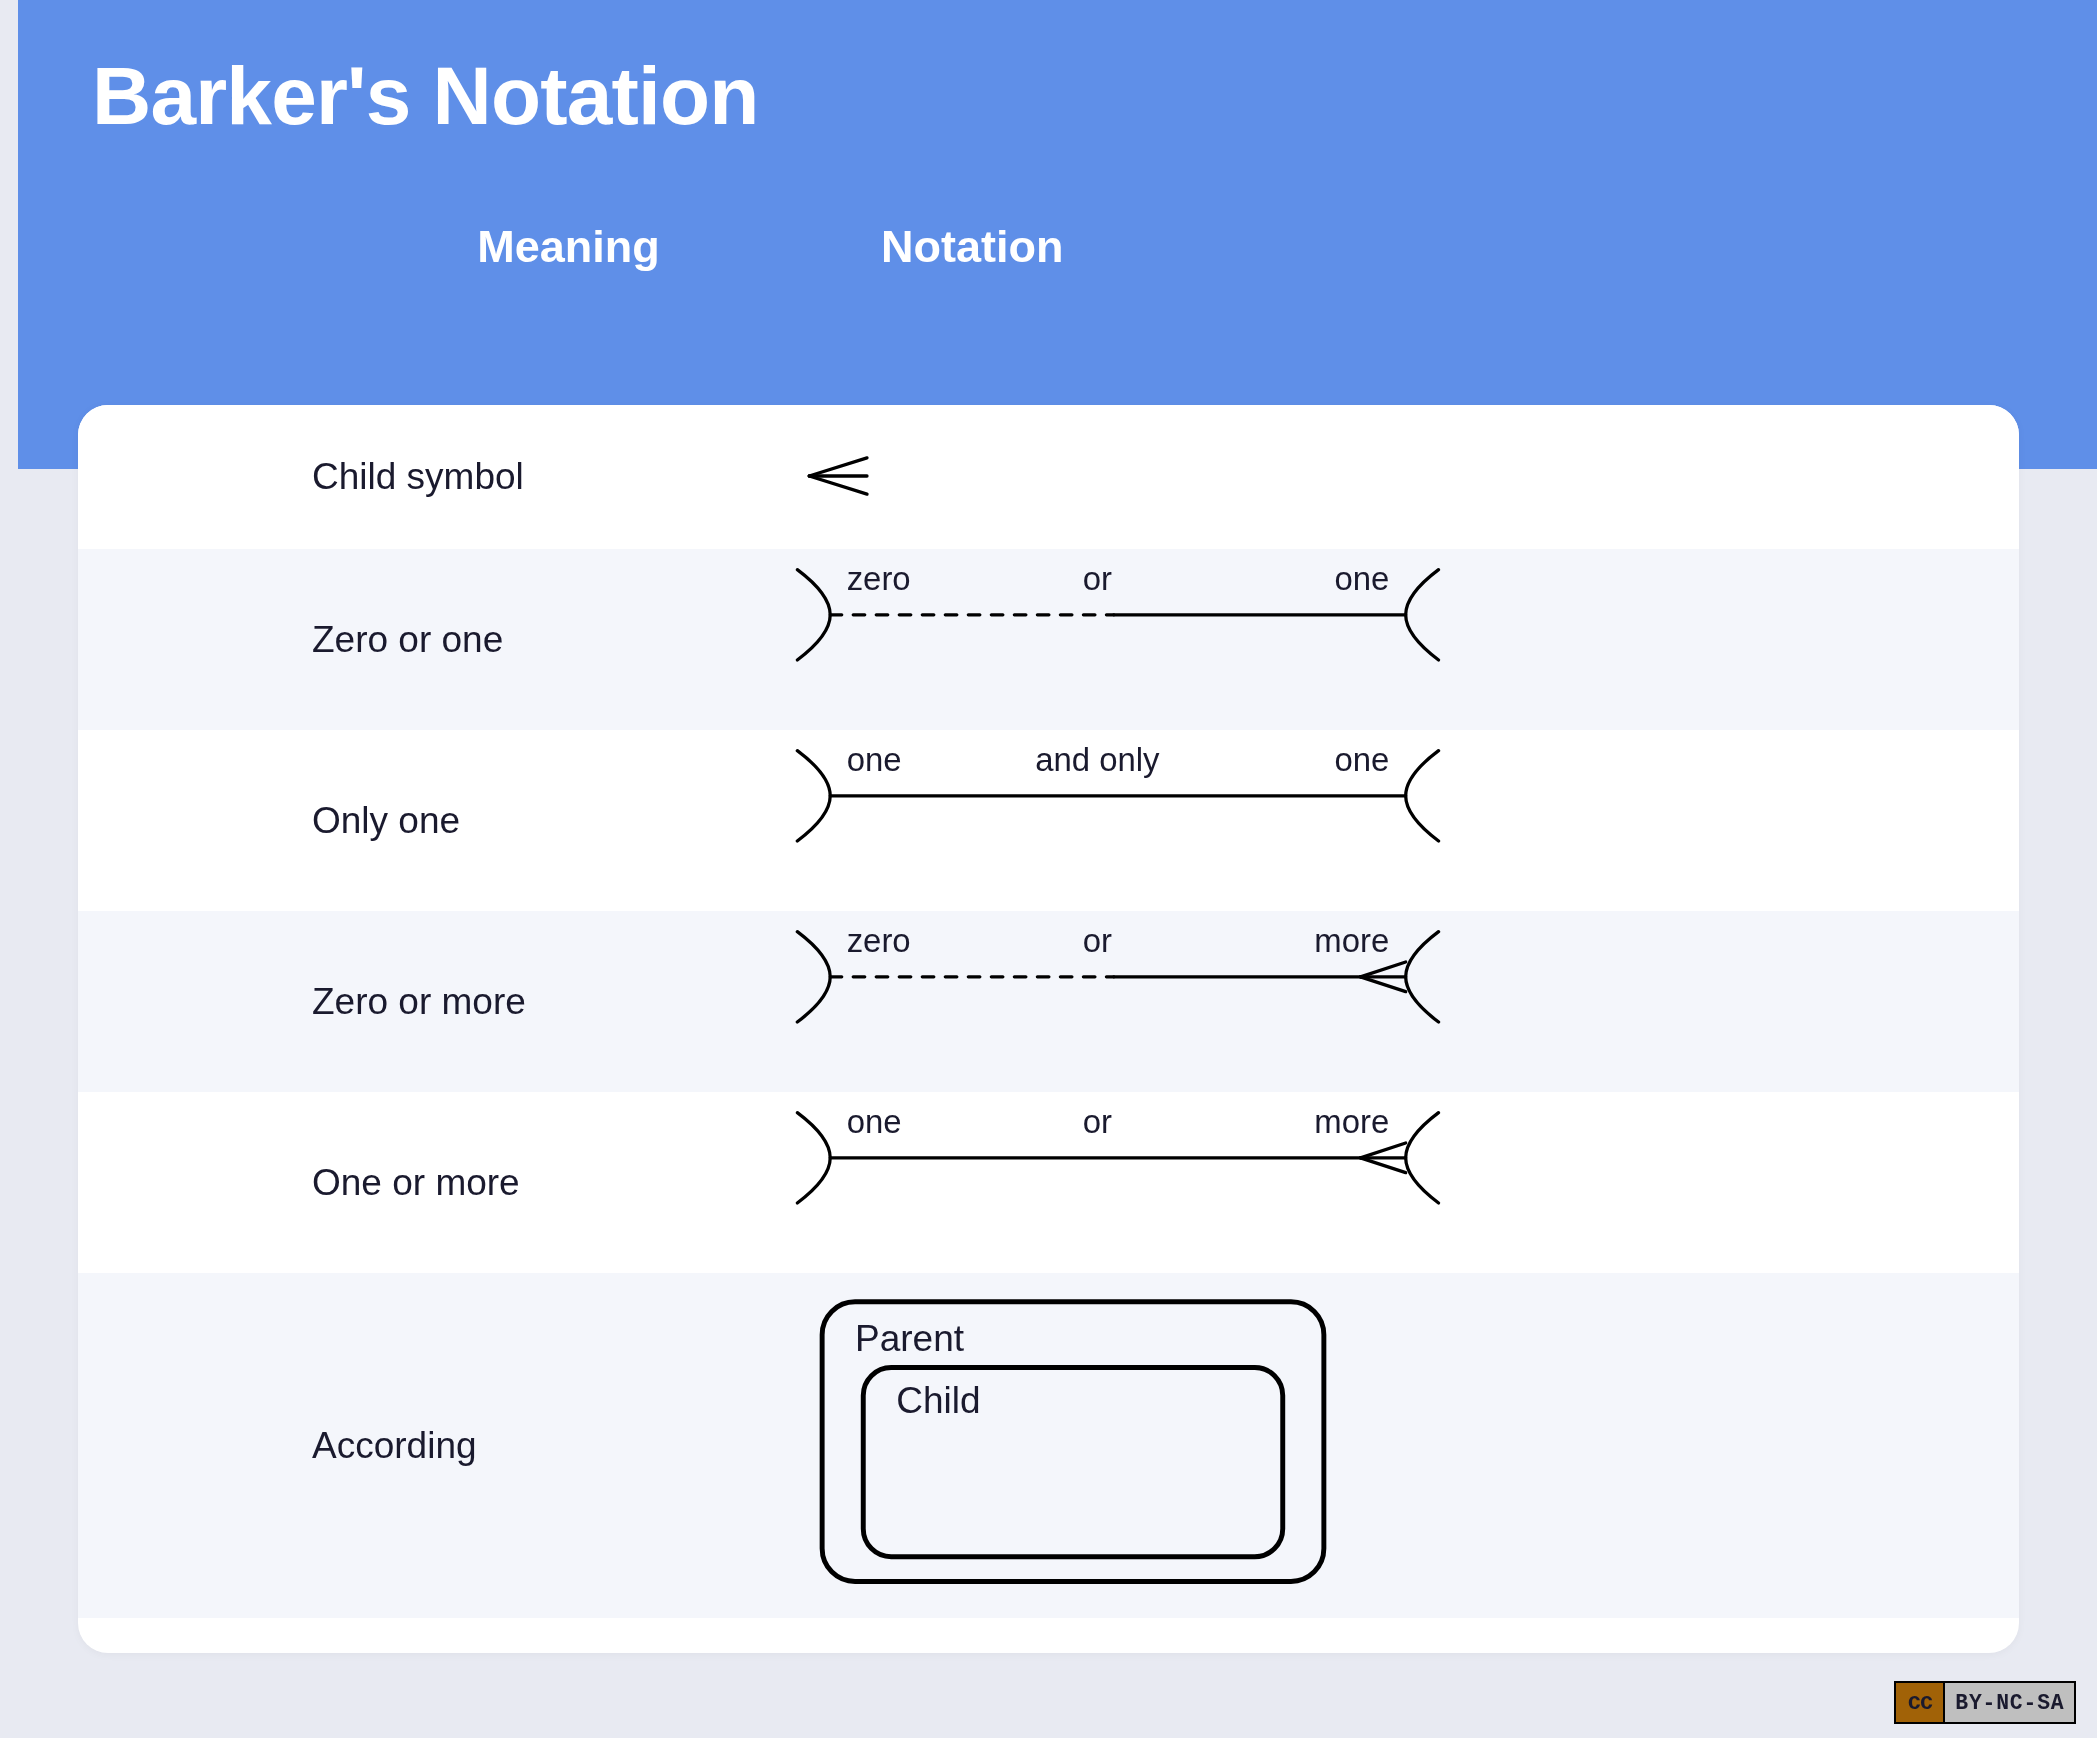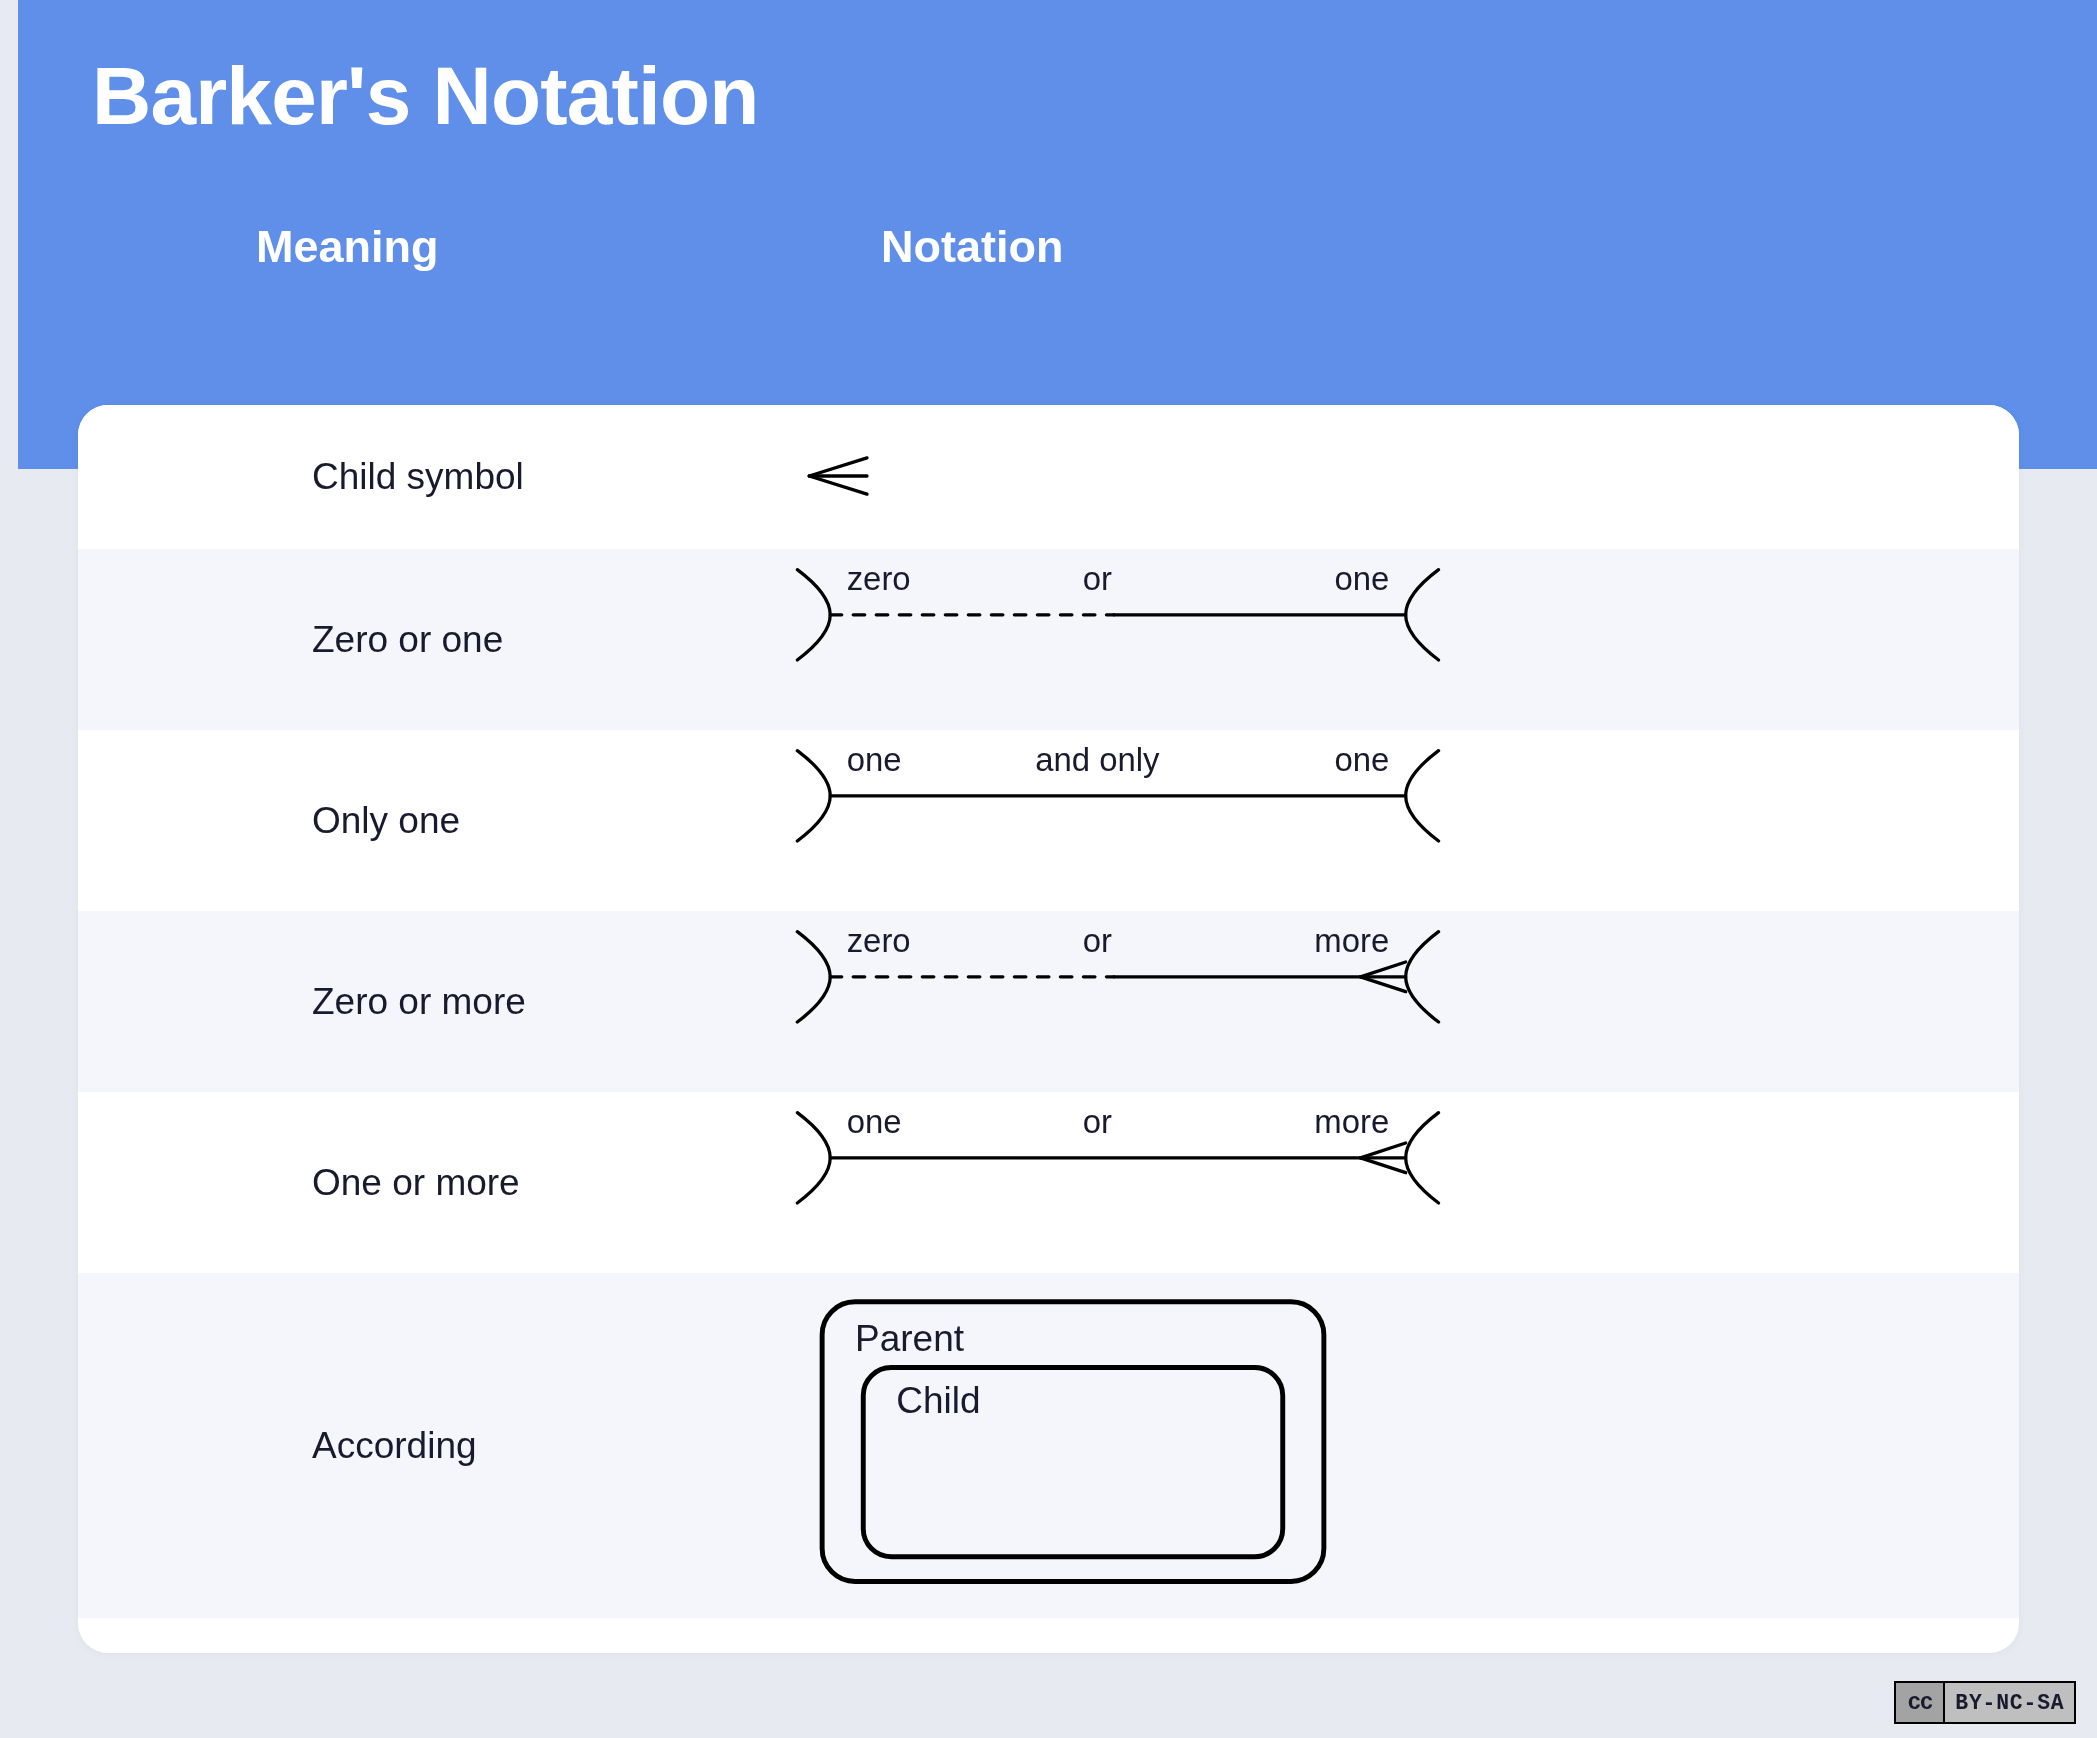--- a/index.html
+++ b/index.html
@@ -42,20 +42,21 @@
   .subtitle {
     font-style: italic;
     font-size: 33px;
     opacity: 0.92;
     margin-top: 25px;
   }
   .col-headers {
     display: flex;
     margin-top: 78px;
     padding-left: 164px;
+    text-align: center;
   }
   .col-header {
     font-size: 45px;
     font-weight: 700;
     color: #fff;
   }
   .col-header.meaning { width: 625px; }
   .col-header.notation { }
 
   .card {
@@ -101,21 +102,21 @@
     align-items: center;
     border: 2.5px solid #000;
     background: #bfbfbf;
     height: 43px;
     font-family: "Courier New", monospace;
     font-weight: bold;
   }
   .license .cc-box {
     width: 49px;
     height: 100%;
-    background: #a3a3a3;
+    background: #a16207;
     display: flex;
     align-items: center;
     justify-content: center;
     border-right: 2.5px solid #000;
   }
   .license .cc-txt {
     font-size: 23px;
     letter-spacing: -1.6px;
   }
   .license .tail {

